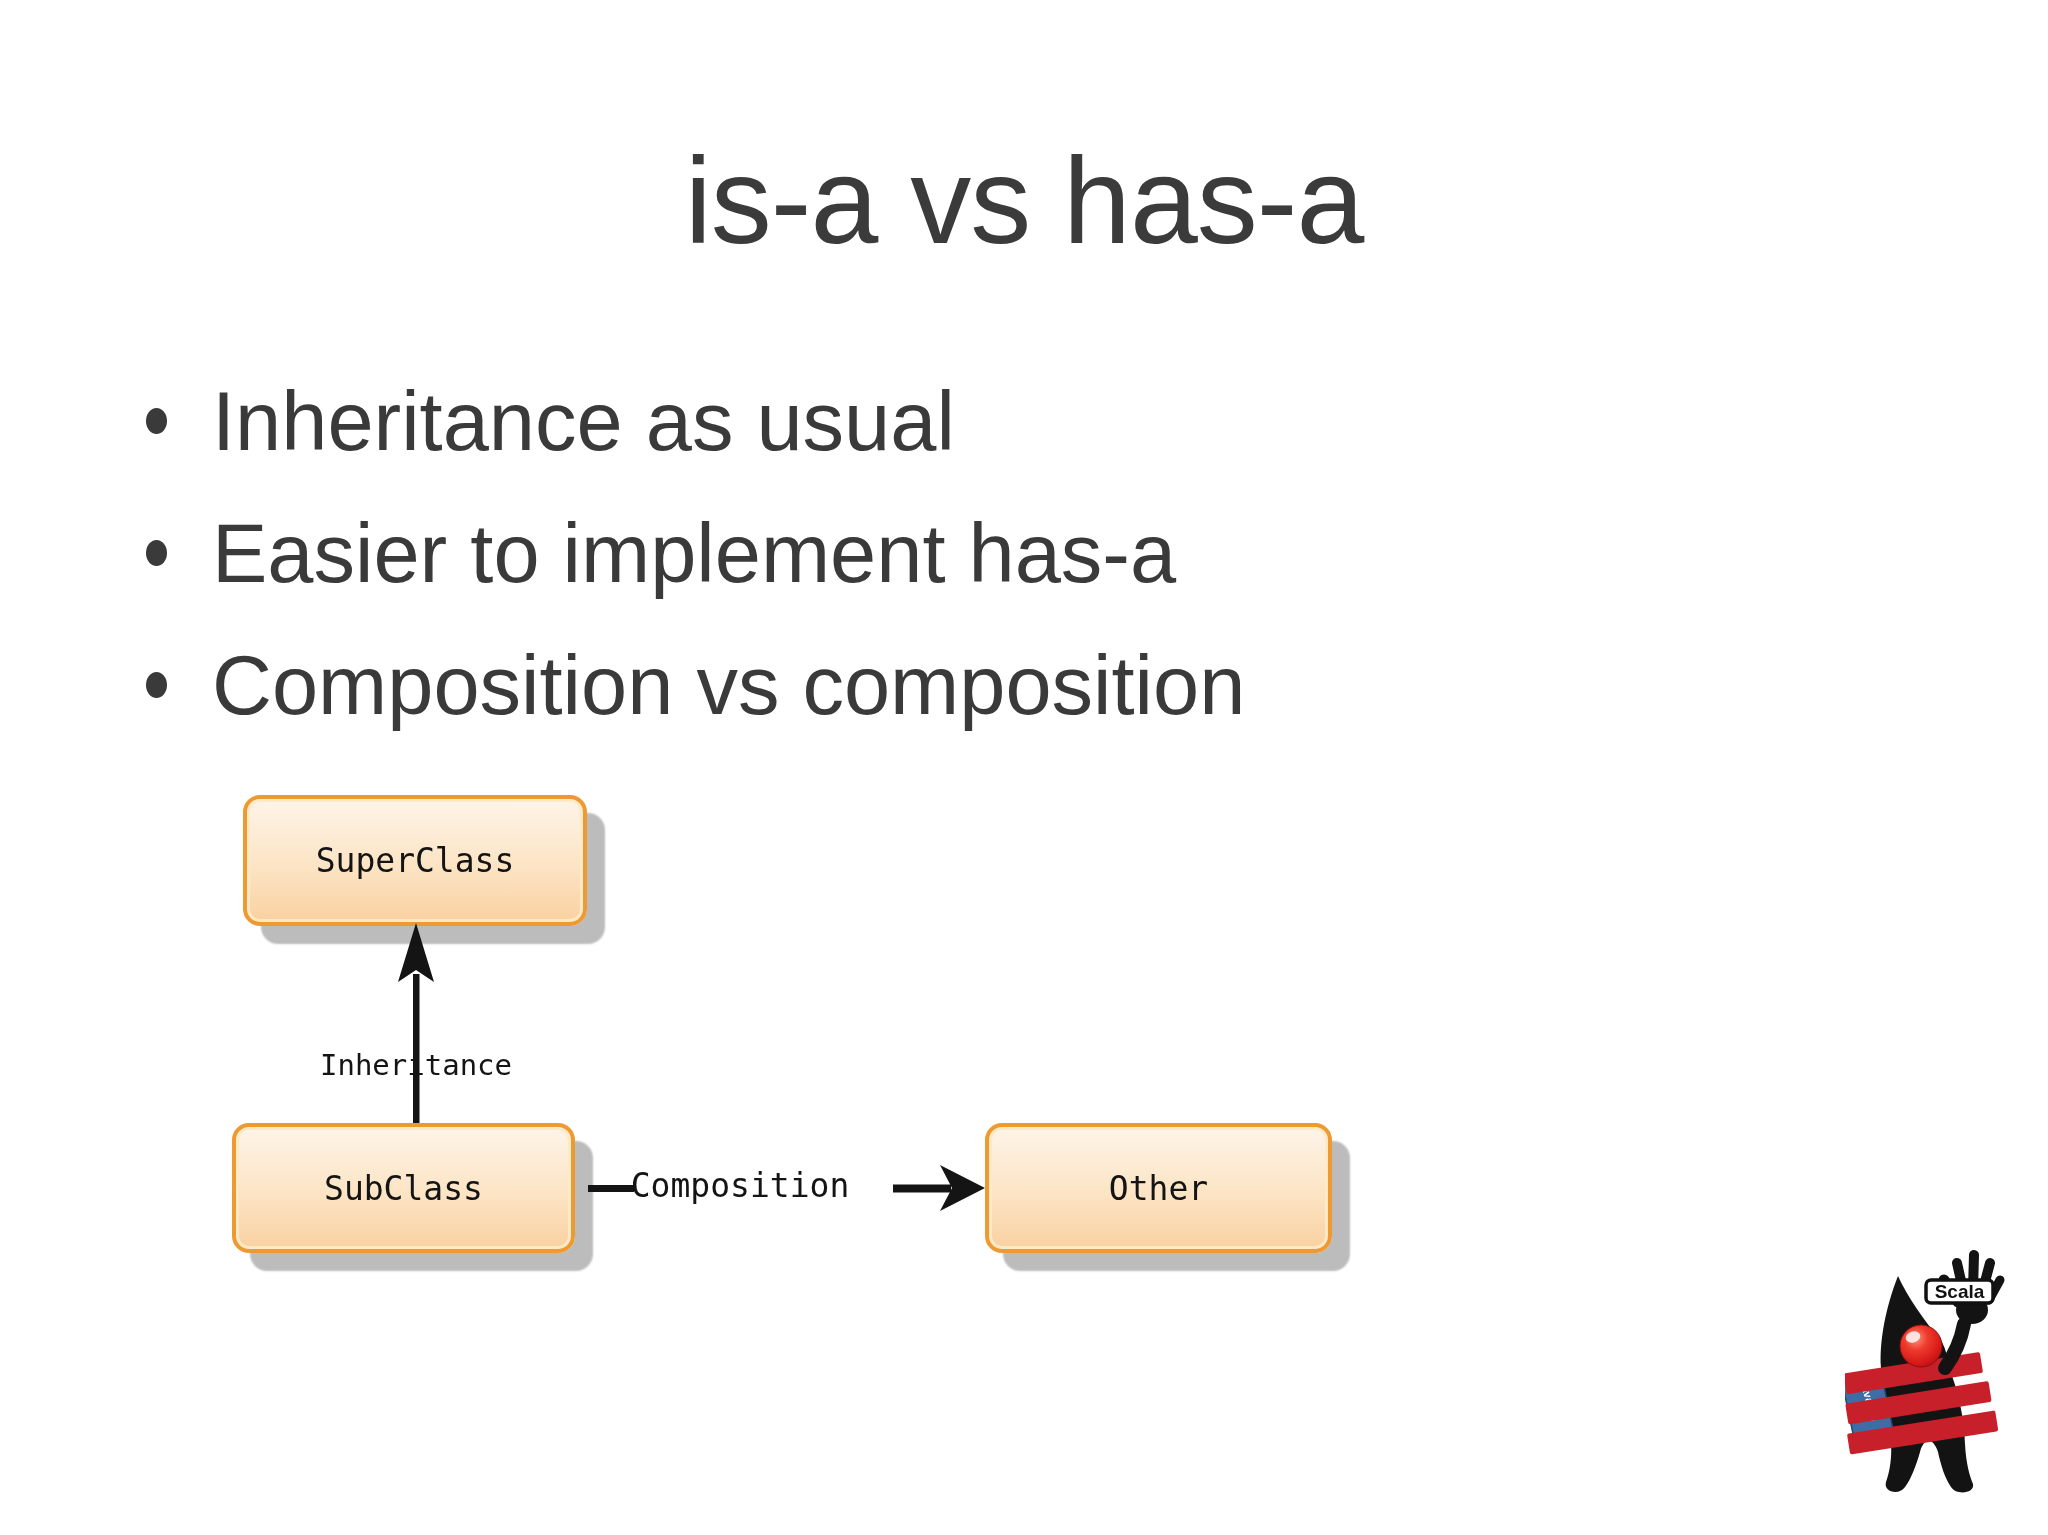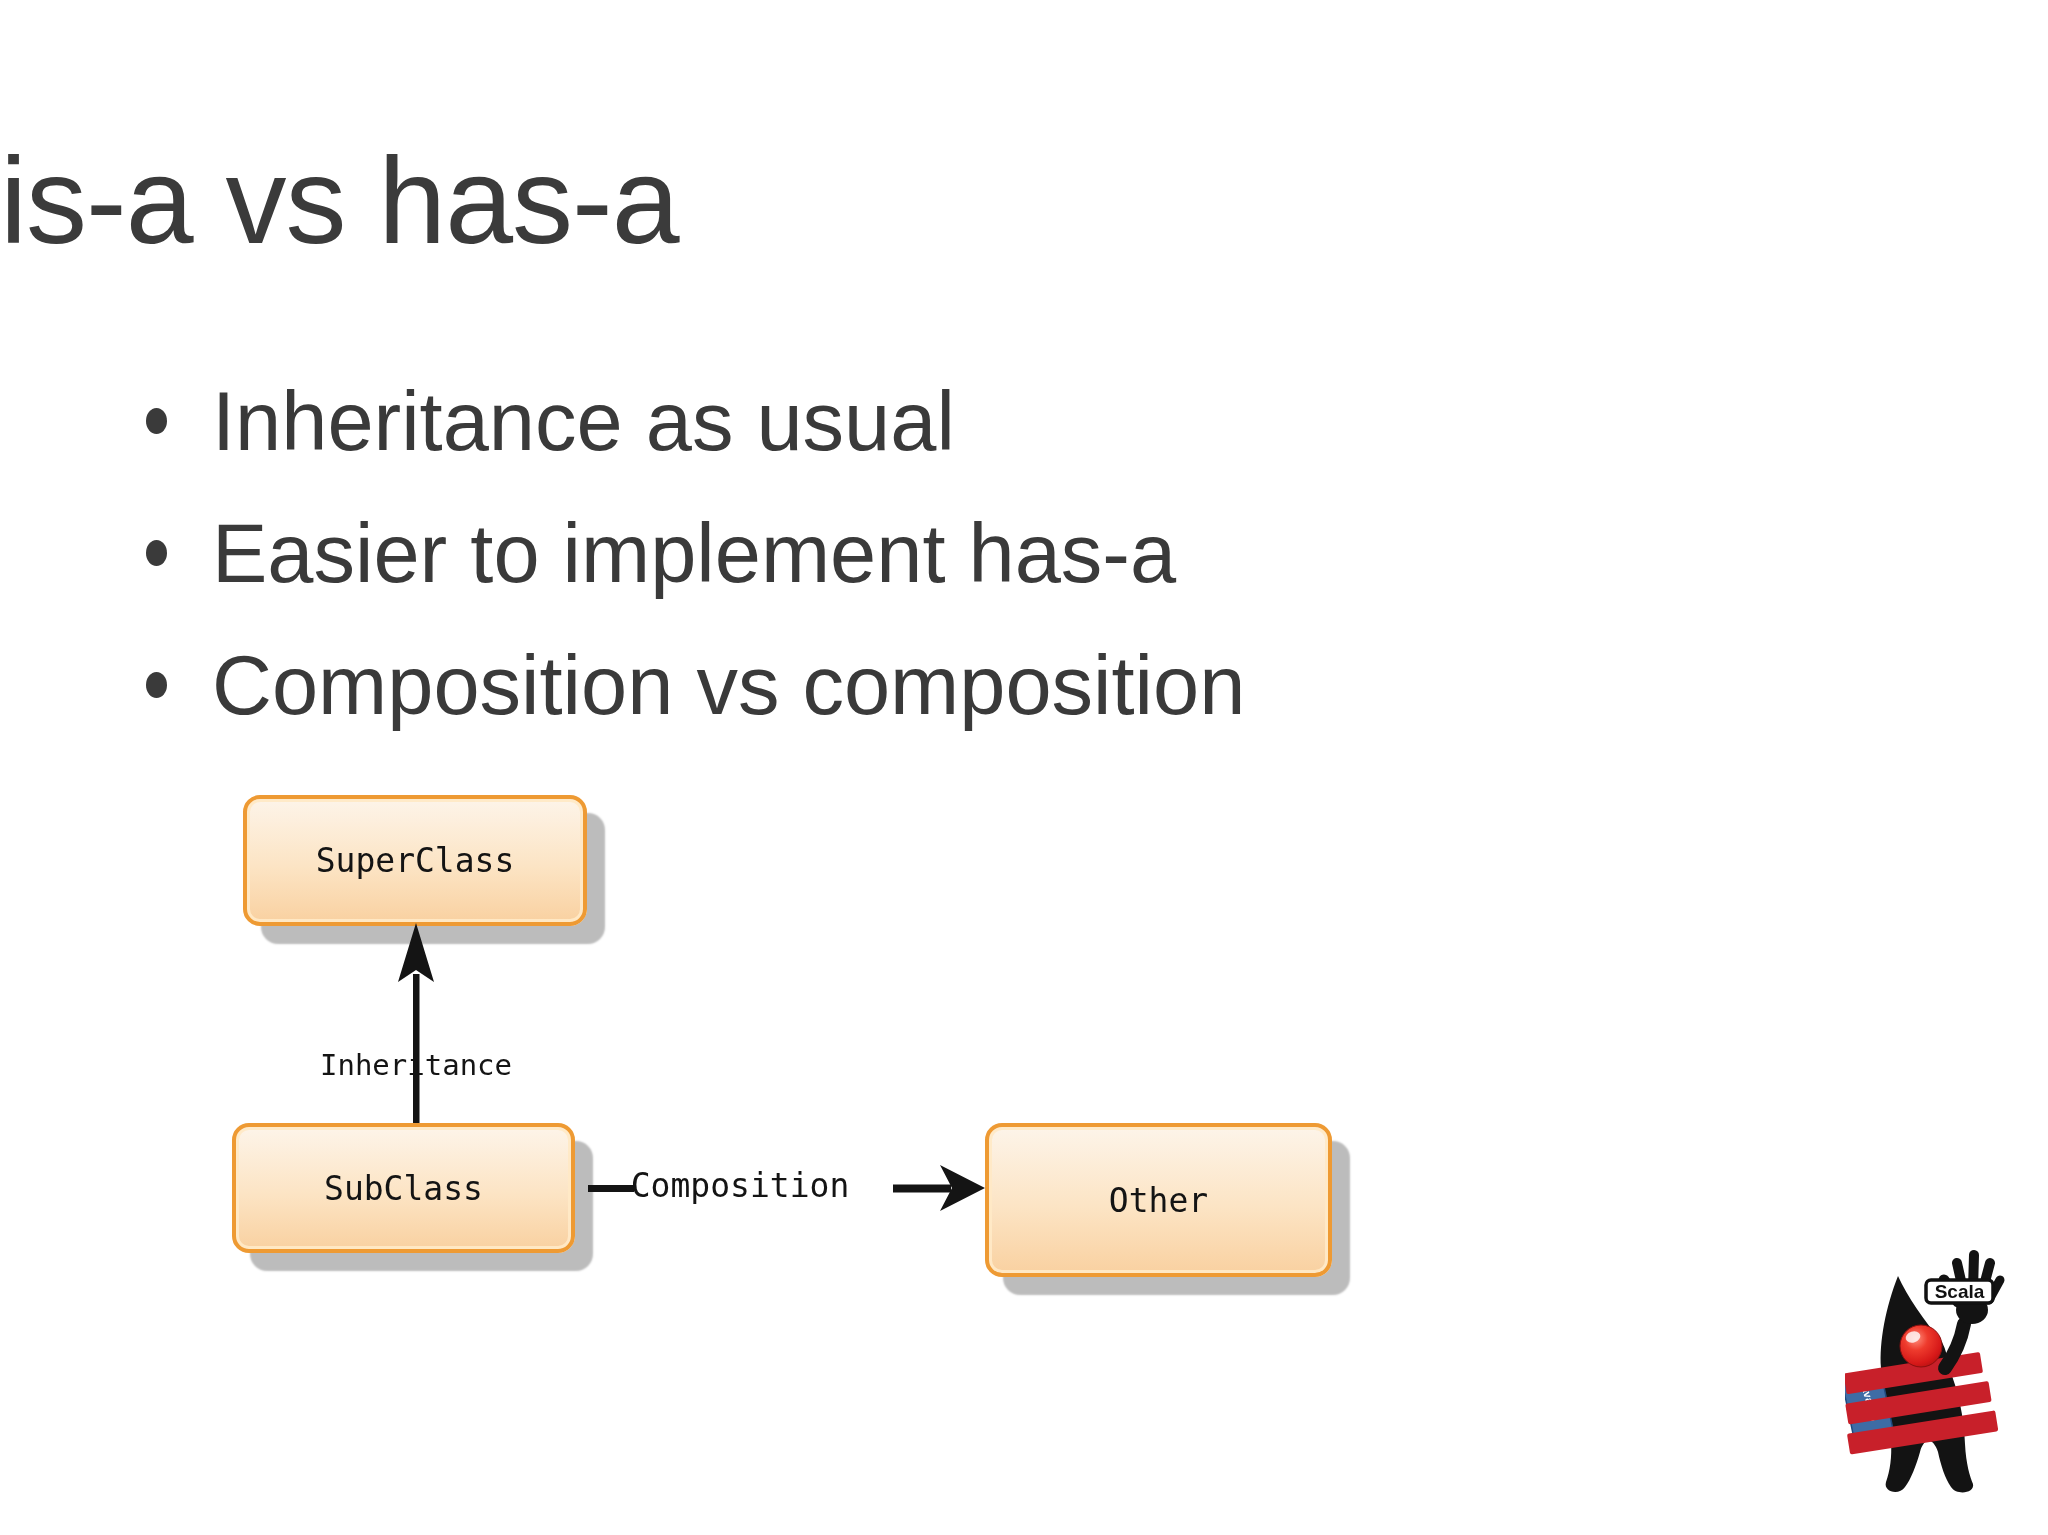--- a/index.html
+++ b/index.html
@@ -6,20 +6,21 @@
   #slide{
     position:relative;
     width:2048px;height:1535px;
     background:#ffffff;
     overflow:hidden;
     font-family:"Liberation Sans", sans-serif;
   }
   
   #title{
     position:absolute;left:0;right:0;top:128px;
+    text-align:center;
     font-size:122px;line-height:1.2;
     letter-spacing:-1px;
     color:#3b3b3b;
   }
   
   #bullets{
     position:absolute;left:128px;top:340px;
     list-style:none;margin:16px;padding:0;
   }
   #bullets li{
@@ -44,21 +45,21 @@
     border:4px solid #ee9a33;
     border-radius:17px;
     background:linear-gradient(180deg,#fdf4e9 0%,#fce4c4 55%,#f9d1a1 100%);
     box-shadow: inset 0 0 0 3px rgba(255,233,198,.95), 18px 18px 2px #bcbcbc;
     display:flex;align-items:center;justify-content:center;
     font-family:"DejaVu Sans Mono", monospace;
     font-size:33px;color:#141414;
   }
   #box-superclass{left:243px;top:795px;width:344px;height:131px;}
   #box-subclass  {left:232px;top:1123px;width:343px;height:130px;}
-  #box-other     {left:985px;top:1123px;width:347px;height:154px;}
+  #box-other     {left:985px;top:1123px;width:347px;height:130px;}
   .edge-label{
     position:absolute;
     font-family:"DejaVu Sans Mono", monospace;
     color:#141414;text-align:center;white-space:nowrap;
   }
   #inheritance-label{left:302px;top:1018px;width:228px;font-size:29px;margin-top:30px;}
   #composition-label{left:610px;top:1166px;width:260px;font-size:33px;}
   .arrow-svg{position:absolute;}
   #inheritance-arrow{left:393px;top:918px;}
   #composition-arrow{left:588px;top:1149px;}

